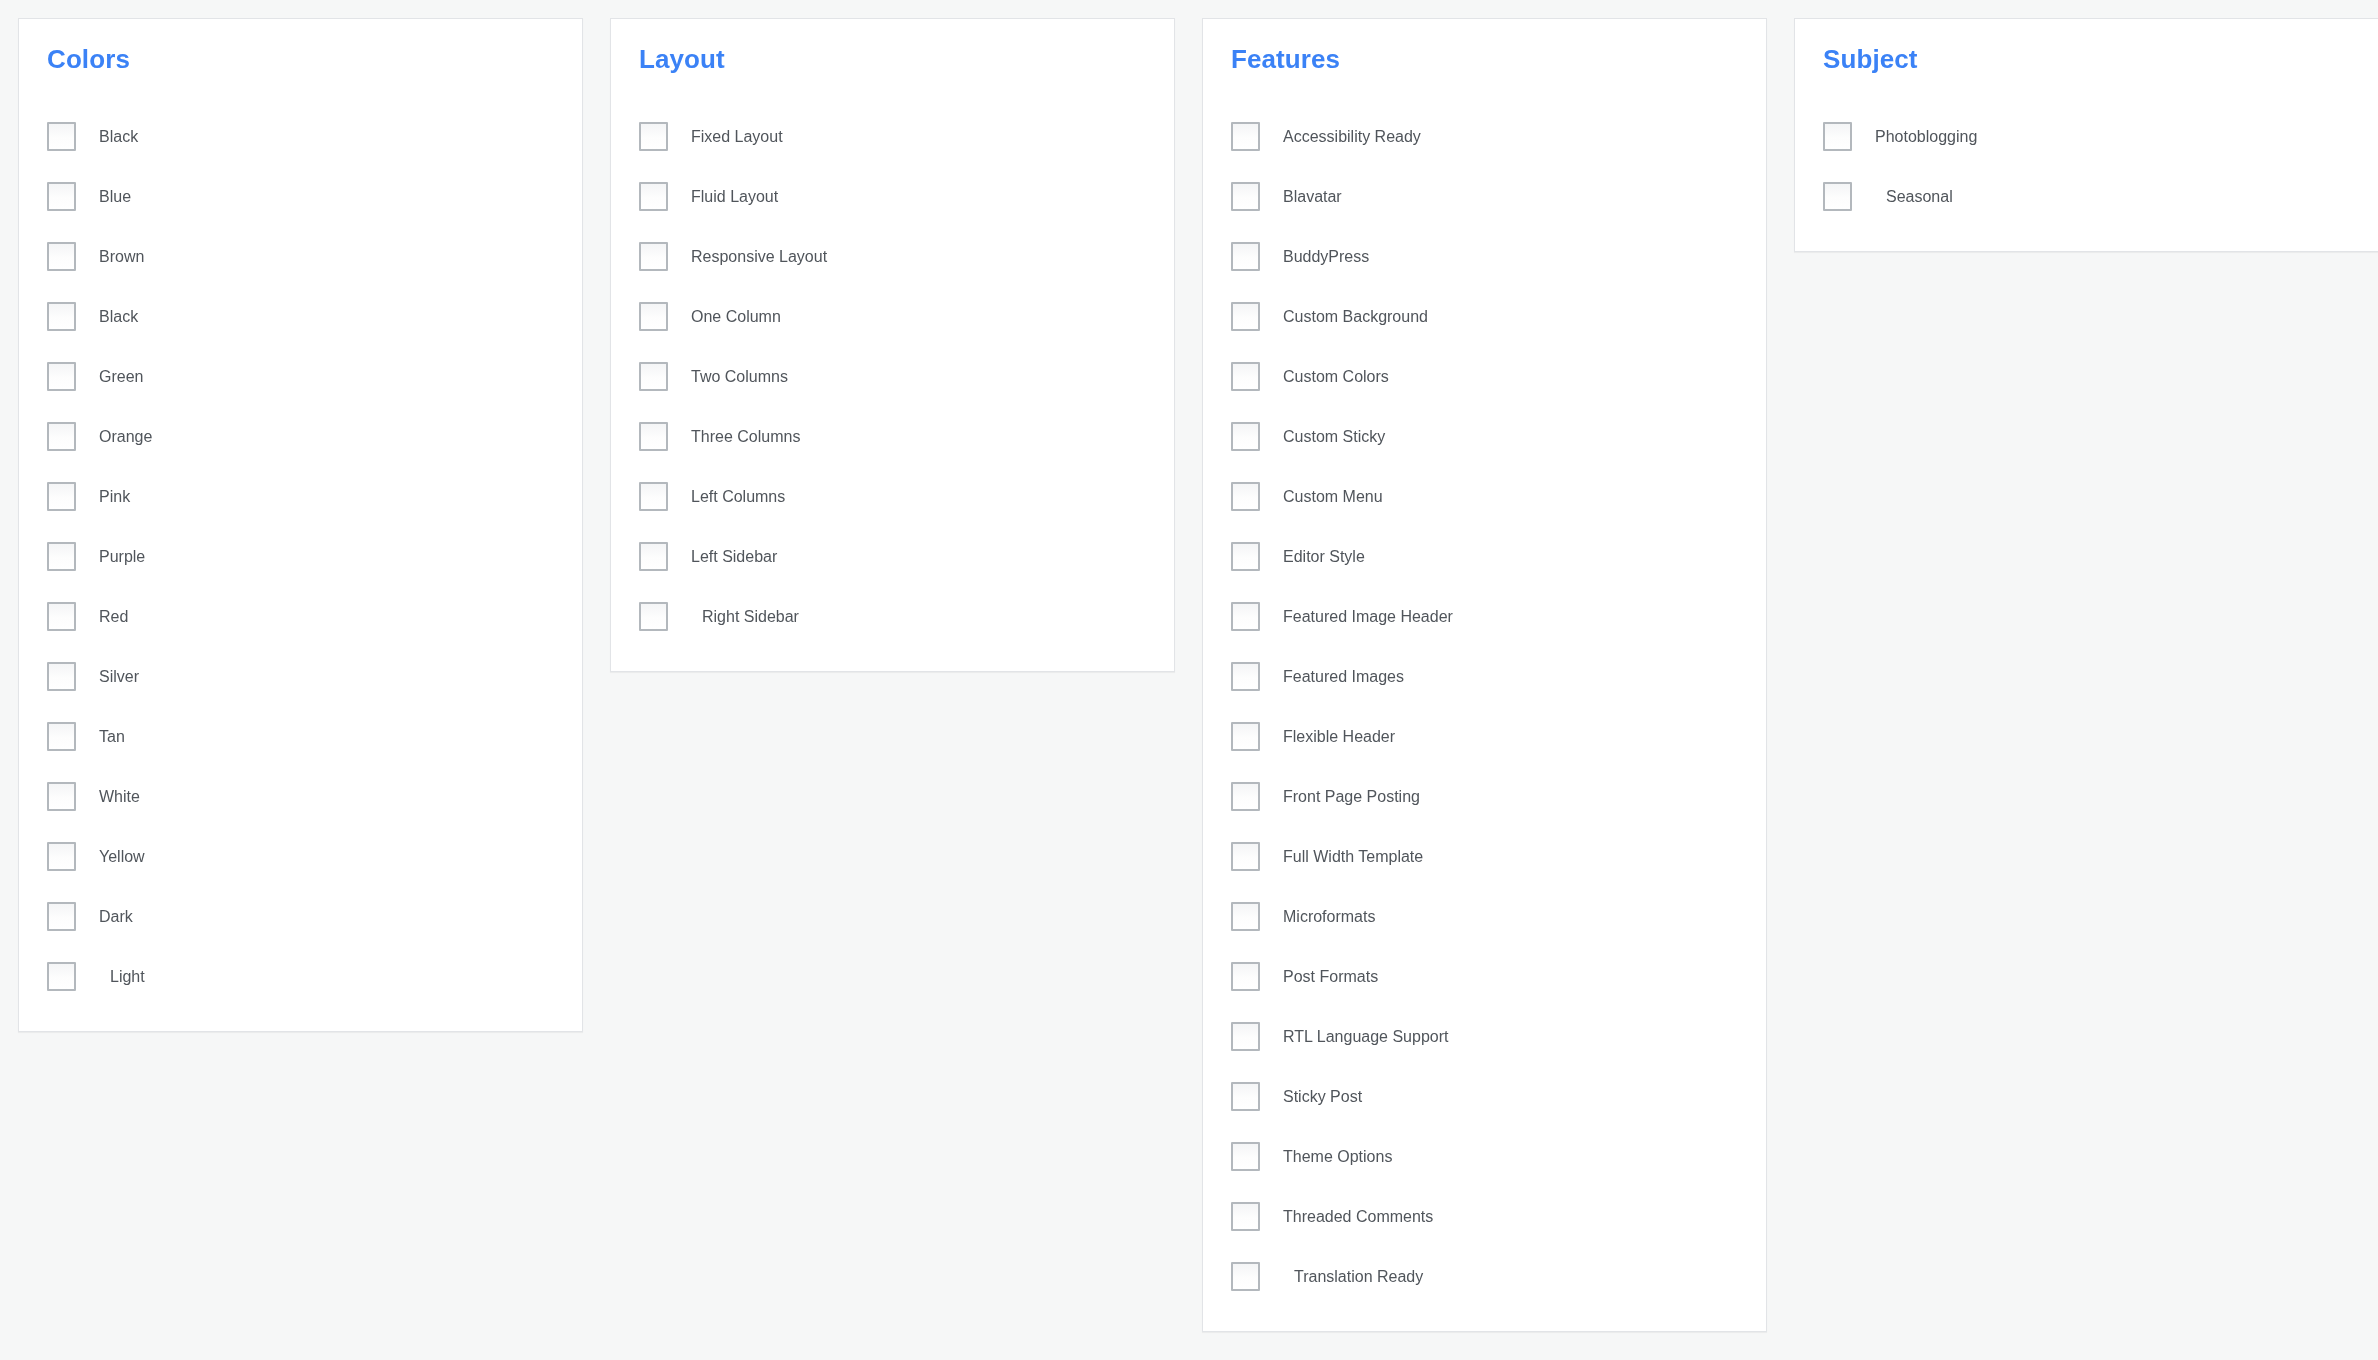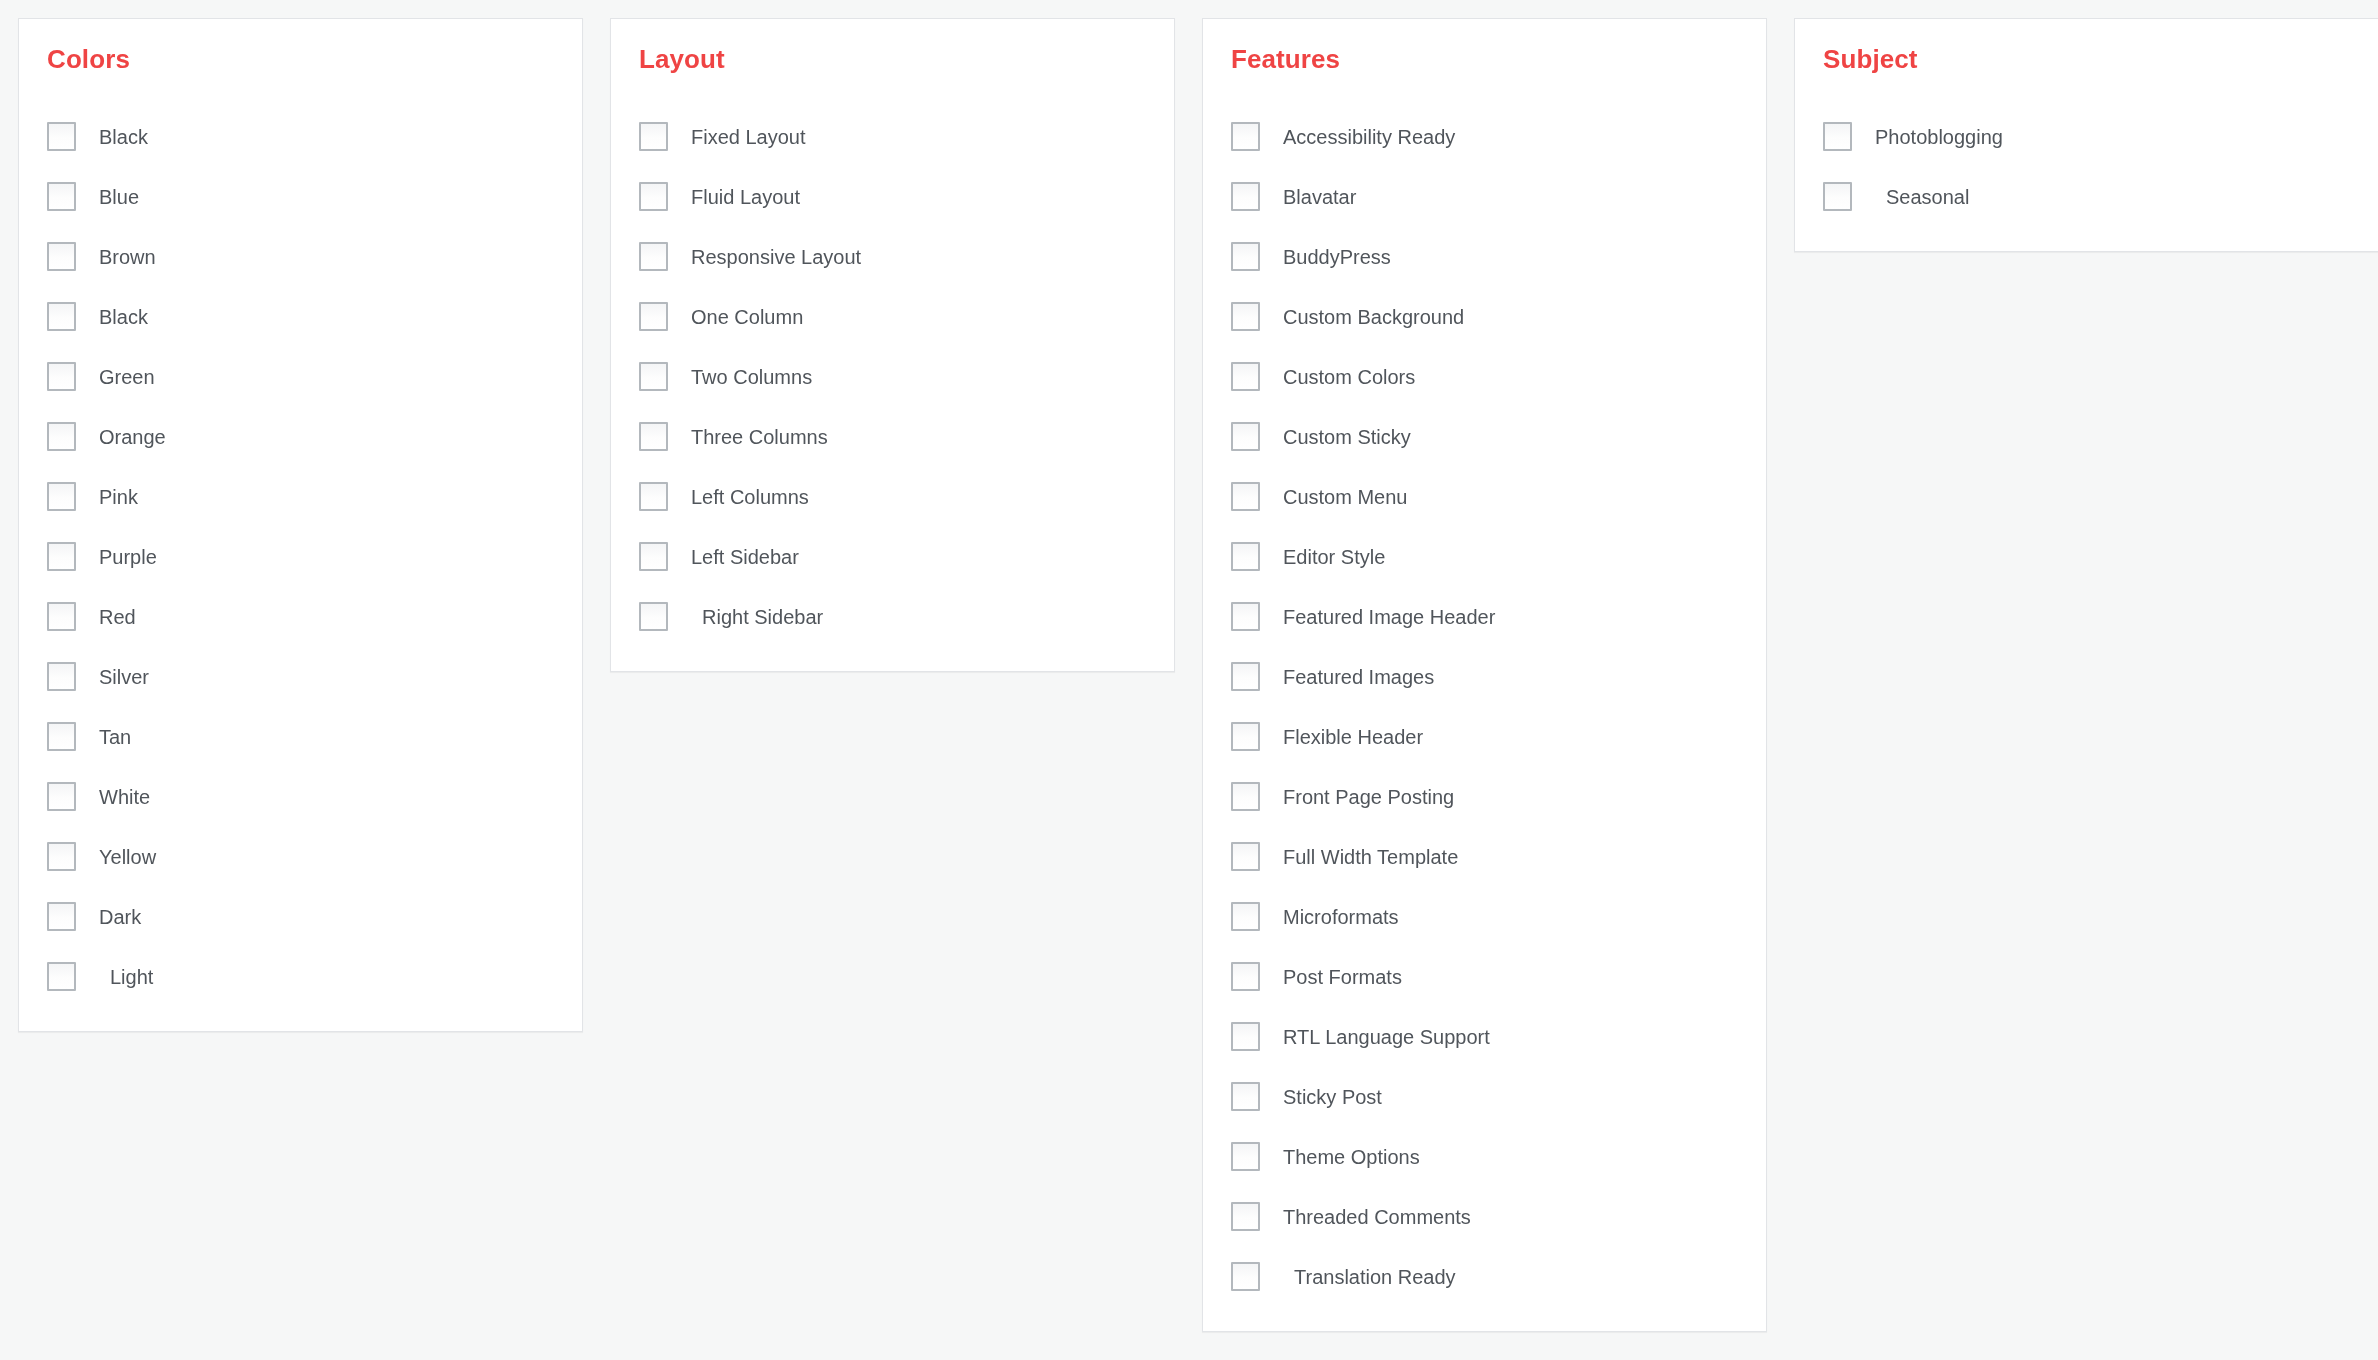--- a/index.html
+++ b/index.html
@@ -39,21 +39,21 @@
     flex: 0 0 auto;
   }
 
   .filter-group.wide-subject {
     width: 590px;
   }
 
   .filter-group-title {
     font-size: 26px;
     font-weight: bold;
-    color: #ef4444;
+    color: #3b82f6;
     line-height: 1.3;
     margin: 0 0 0 0;
     padding: 0 0 4px 0;
     letter-spacing: .1px;
   }
 
   .filter-list {
     list-style: none;
     margin: 0;
     padding: 0;
@@ -81,21 +81,21 @@
     width: 29px;
     height: 29px;
     flex: 0 0 29px;
     border: 2px solid #b3b8bd;
     background: linear-gradient(180deg, #f4f5f6 0%, #fdfdfd 55%, #ffffff 100%);
     border-radius: 1px;
     display: inline-block;
   }
 
   .cbx-label {
-    font-size: 20px;
+    font-size: 16px;
     color: #50555b;
     line-height: 1.2;
     margin-left: 23px;
     white-space: nowrap;
   }
 </style>
 </head>
 <body>
 
 <div id="filter-root">

